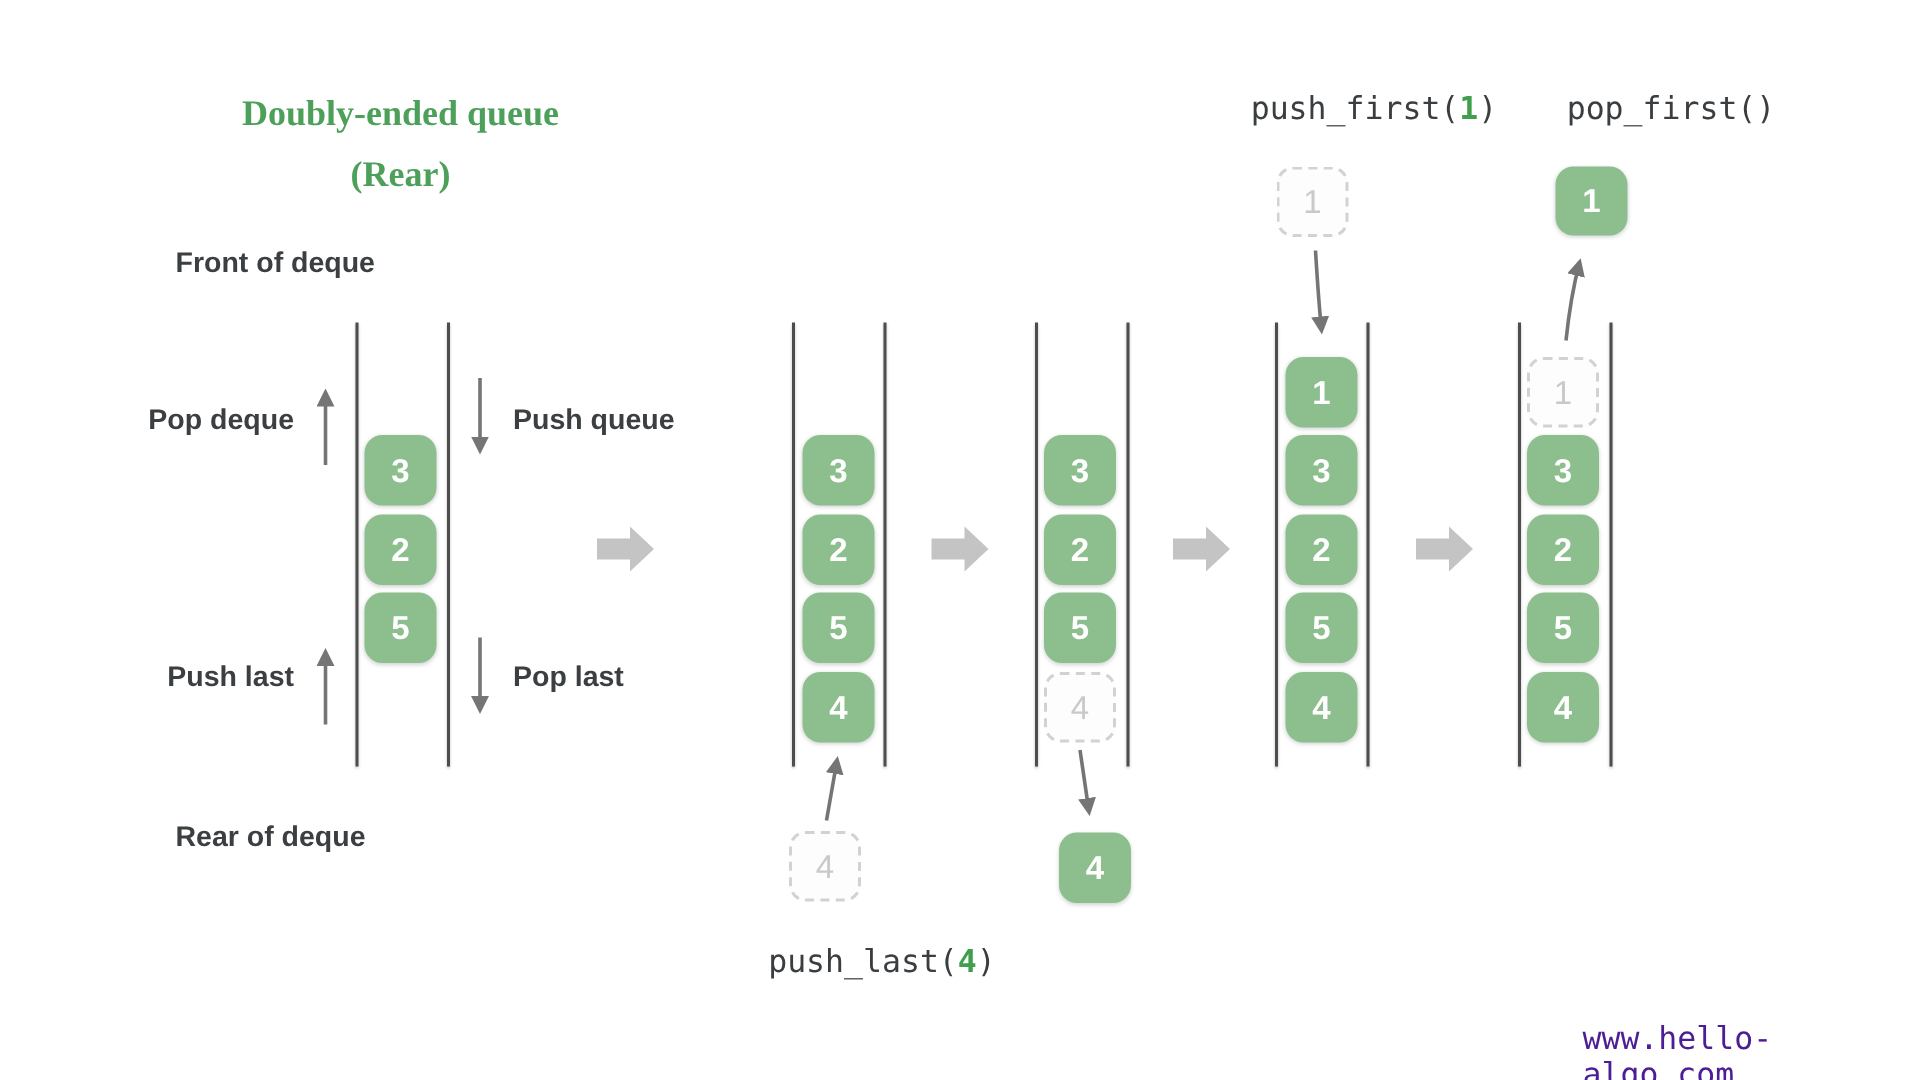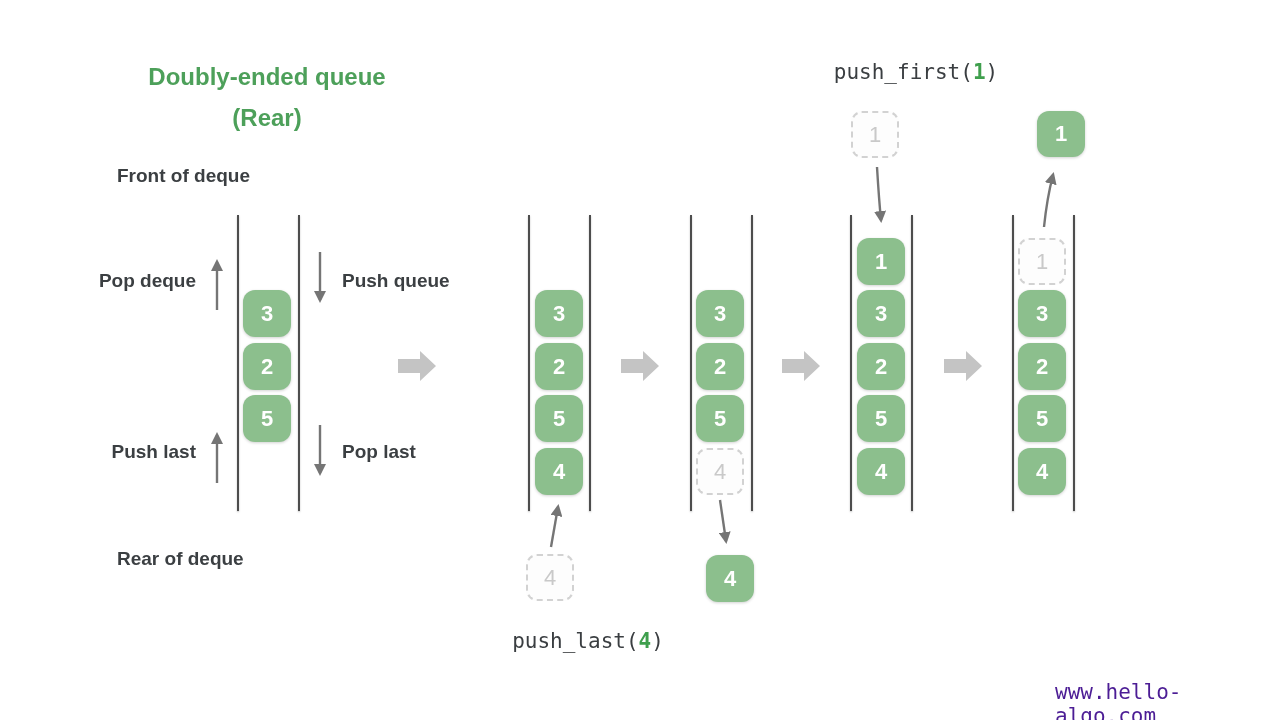--- a/index.html
+++ b/index.html
@@ -4,21 +4,21 @@
 <style>
   html,body{margin:0;padding:0;background:#ffffff;}
   .canvas{
     position:relative;width:1280px;height:720px;background:#ffffff;overflow:hidden;
     font-family:"Liberation Sans",sans-serif;
   }
   .abs{position:absolute;}
 
   
   .title{left:117px;top:56px;width:300px;text-align:center;
-         color:#4DA05A;font-size:24px;font-weight:bold;line-height:41px;}
+         color:#4DA05A;font-size:24px;font-weight:bold;line-height:41px;font-family:Liberation Serif, serif;}
   .endlabel{width:300px;color:#3B3F42;font-size:19px;font-weight:bold;}
   .front{left:117px;top:165px;}
   .rear{left:117px;top:548px;}
   .dirlabel{color:#3B3F42;font-size:19px;font-weight:bold;width:130px;}
   .pop-first-l{left:66px;top:270px;text-align:right;}
   .push-first-l{left:342px;top:270px;text-align:left;}
   .push-last-l{left:66px;top:441px;text-align:right;}
   .pop-last-l{left:342px;top:441px;text-align:left;}
 
   
@@ -89,20 +89,21 @@
   <div class="abs endlabel front">Front of deque</div>
   <div class="abs endlabel rear">Rear of deque</div>
 
   <div class="abs dirlabel pop-first-l">Pop deque</div>
   <div class="abs dirlabel push-first-l">Push queue</div>
   <div class="abs dirlabel push-last-l">Push last</div>
   <div class="abs dirlabel pop-last-l">Pop last</div>
 
   <div class="abs op op-push-last"><span>push_last(</span><span class="arg">4</span><span>)</span></div>
   <div class="abs op op-push-first"><span>push_first(</span><span class="arg">1</span><span>)</span></div>
+  <div class="abs op op-pop-first">pop_first()</div>
 
   <div class="abs rail" style="left:237px;"></div>
   <div class="abs rail" style="left:298px;"></div>
   <div class="abs cell q1 r2">3</div>
   <div class="abs cell q1 r3">2</div>
   <div class="abs cell q1 r4">5</div>
 
   <div class="abs rail" style="left:528px;"></div>
   <div class="abs rail" style="left:589px;"></div>
   <div class="abs cell q2 r2">3</div>

